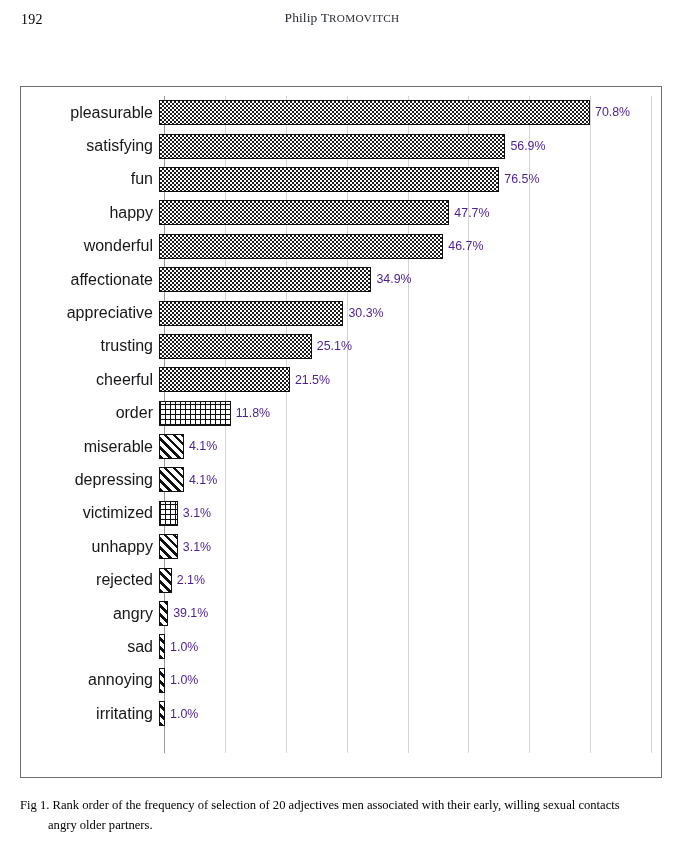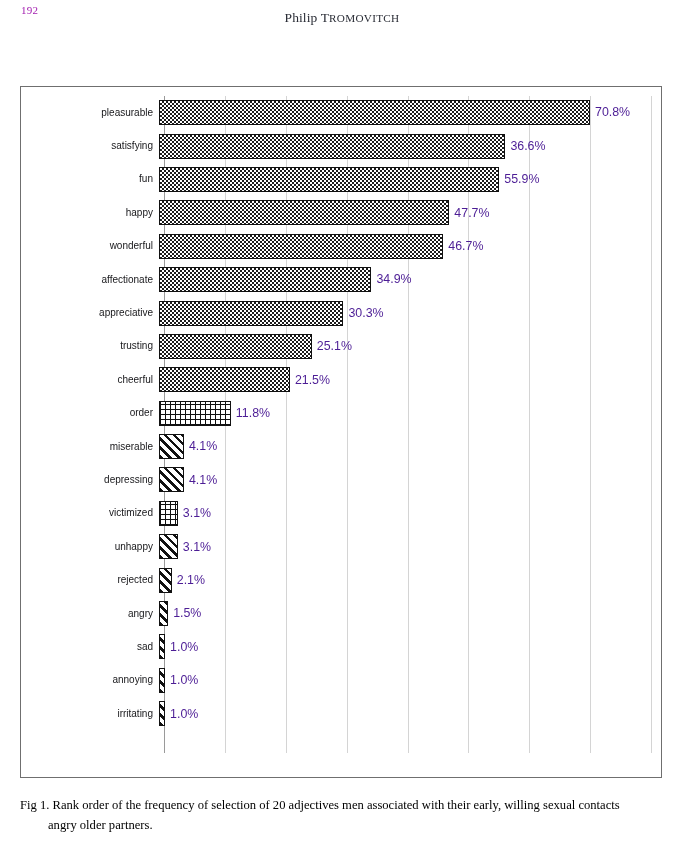--- a/index.html
+++ b/index.html
@@ -11,23 +11,23 @@
     position:relative;
     overflow:hidden;
     -webkit-font-smoothing:antialiased;
   }
 
   
   .running-head{
     position:absolute; left:0; top:0; width:684px; height:34px;
   }
   .folio{
-    position:absolute; left:21px; top:4px;
+    position:absolute; left:21px; top:12px;
     font-family:"Liberation Serif", serif;
-    font-size:11px; color:#a21caf; letter-spacing:.2px;
+    font-size:14px; color:#000000; letter-spacing:.2px;
   }
   .head-title{
     position:absolute; left:0; top:10px; width:684px;
     text-align:center;
     font-family:"Liberation Serif", serif;
     font-size:13.5px; color:#2a2d36; letter-spacing:.1px;
   }
   .head-title .sc{
     font-size:11.2px; letter-spacing:.3px;
   }
@@ -75,21 +75,21 @@
     height:33.4px;
     display:flex;
     align-items:center;
   }
   .cat-label{
     width:138px;
     text-align:right;
     padding-right:6px;
     box-sizing:border-box;
     font-family:"Liberation Sans", sans-serif;
-    font-size:10px;
+    font-size:16px;
     color:#17171a;
     white-space:nowrap;
     line-height:1;
   }
   .bar-wrap{
     position:relative;
     flex:1;
     height:100%;
     display:flex;
     align-items:center;
@@ -175,28 +175,28 @@
           <div class="cat-label">pleasurable</div>
           <div class="bar-wrap">
             <div class="bar pat-checker" style="width: 430.995px;"></div>
             <div class="val-label">70.8%</div>
           </div>
         </div>
         <div class="row">
           <div class="cat-label">satisfying</div>
           <div class="bar-wrap">
             <div class="bar pat-checker" style="width: 346.379px;"></div>
-            <div class="val-label">36.6%</div>
+            <div class="val-label">56.9%</div>
           </div>
         </div>
         <div class="row">
           <div class="cat-label">fun</div>
           <div class="bar-wrap">
             <div class="bar pat-checker" style="width: 340.291px;"></div>
-            <div class="val-label">55.9%</div>
+            <div class="val-label">76.5%</div>
           </div>
         </div>
         <div class="row">
           <div class="cat-label">happy</div>
           <div class="bar-wrap">
             <div class="bar pat-checker" style="width: 290.374px;"></div>
             <div class="val-label">47.7%</div>
           </div>
         </div>
         <div class="row">
@@ -273,21 +273,21 @@
           <div class="cat-label">rejected</div>
           <div class="bar-wrap">
             <div class="bar pat-diag" style="width: 12.7837px;"></div>
             <div class="val-label">2.1%</div>
           </div>
         </div>
         <div class="row">
           <div class="cat-label">angry</div>
           <div class="bar-wrap">
             <div class="bar pat-diag" style="width: 9.13125px;"></div>
-            <div class="val-label">1.5%</div>
+            <div class="val-label">39.1%</div>
           </div>
         </div>
         <div class="row">
           <div class="cat-label">sad</div>
           <div class="bar-wrap">
             <div class="bar pat-diag" style="width: 6.0875px;"></div>
             <div class="val-label">1.0%</div>
           </div>
         </div>
         <div class="row">

